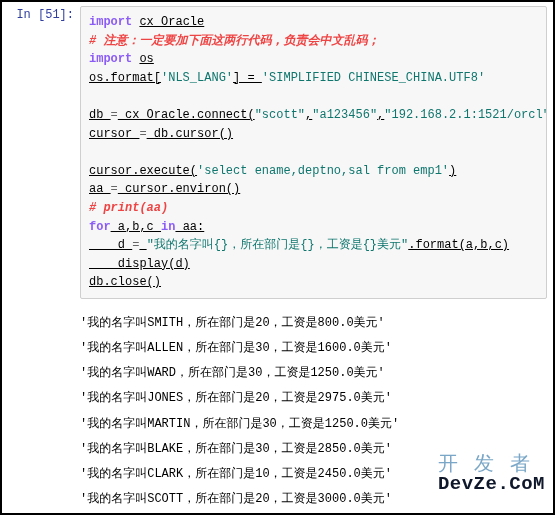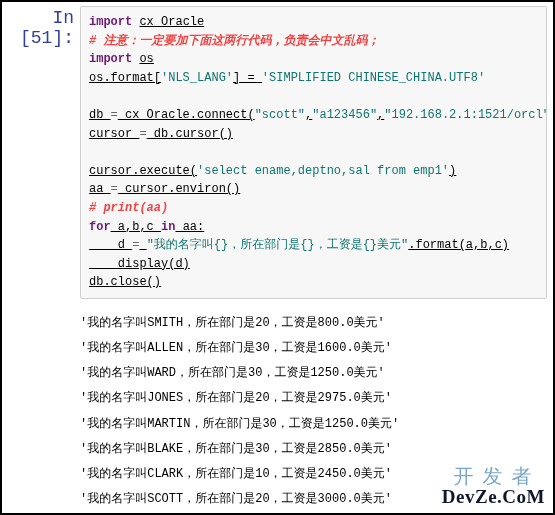--- a/index.html
+++ b/index.html
@@ -20,21 +20,21 @@
   .cell {
     display: flex;
     align-items: flex-start;
   }
   .prompt {
     width: 78px;
     padding: 6px 6px 6px 8px;
     text-align: right;
     color: #303F9F;
     font-family: "Courier New", monospace;
-    font-size: 18px;
+    font-size: 12px;
     flex-shrink: 0;
   }
   .code-area {
     flex: 1;
     background: #f7f7f7;
     border: 1px solid #cfcfcf;
     border-radius: 2px;
     padding: 6px 8px;
     margin: 4px 6px 4px 0;
     line-height: 1.55;
@@ -42,32 +42,32 @@
     white-space: pre;
     overflow-x: hidden;
   }
   .output-area {
     flex: 1;
     padding: 8px 8px 8px 0;
     line-height: 2.1;
     font-family: "Courier New", monospace;
     white-space: pre;
   }
-  .kw   { color: #701a75; font-weight: bold; font-family: Liberation Mono, monospace; }  
+  .kw   { color: #8b5cf6; font-weight: bold; font-family: Liberation Mono, monospace; }  
   .nm   { color: #000; text-decoration: underline; }                          
   .cm   { color: #ef4444; font-style: italic; font-weight: bold; }   
   .str  { color: #0f766e; }                       
   .op   { color: #666; }
   .outrow { }
   .watermark {
     position: absolute;
     right: 8px;
-    bottom: 6px;
-    text-align: center;
-    font-family: Liberation Serif, serif;
+    bottom: 18px;
+    text-align: left;
+    font-family: Liberation Mono, monospace;
     pointer-events: none;
     line-height: 1.05;
   }
   .watermark .wm1 { font-size: 20px; color: #7aa7c7; letter-spacing: 2px; }
   .watermark .wm2 { font-size: 19px; color: #0f172a; font-weight: bold; letter-spacing: 0.5px; }
 </style>
 </head>
 <body>
 
 <div class="notebook">

